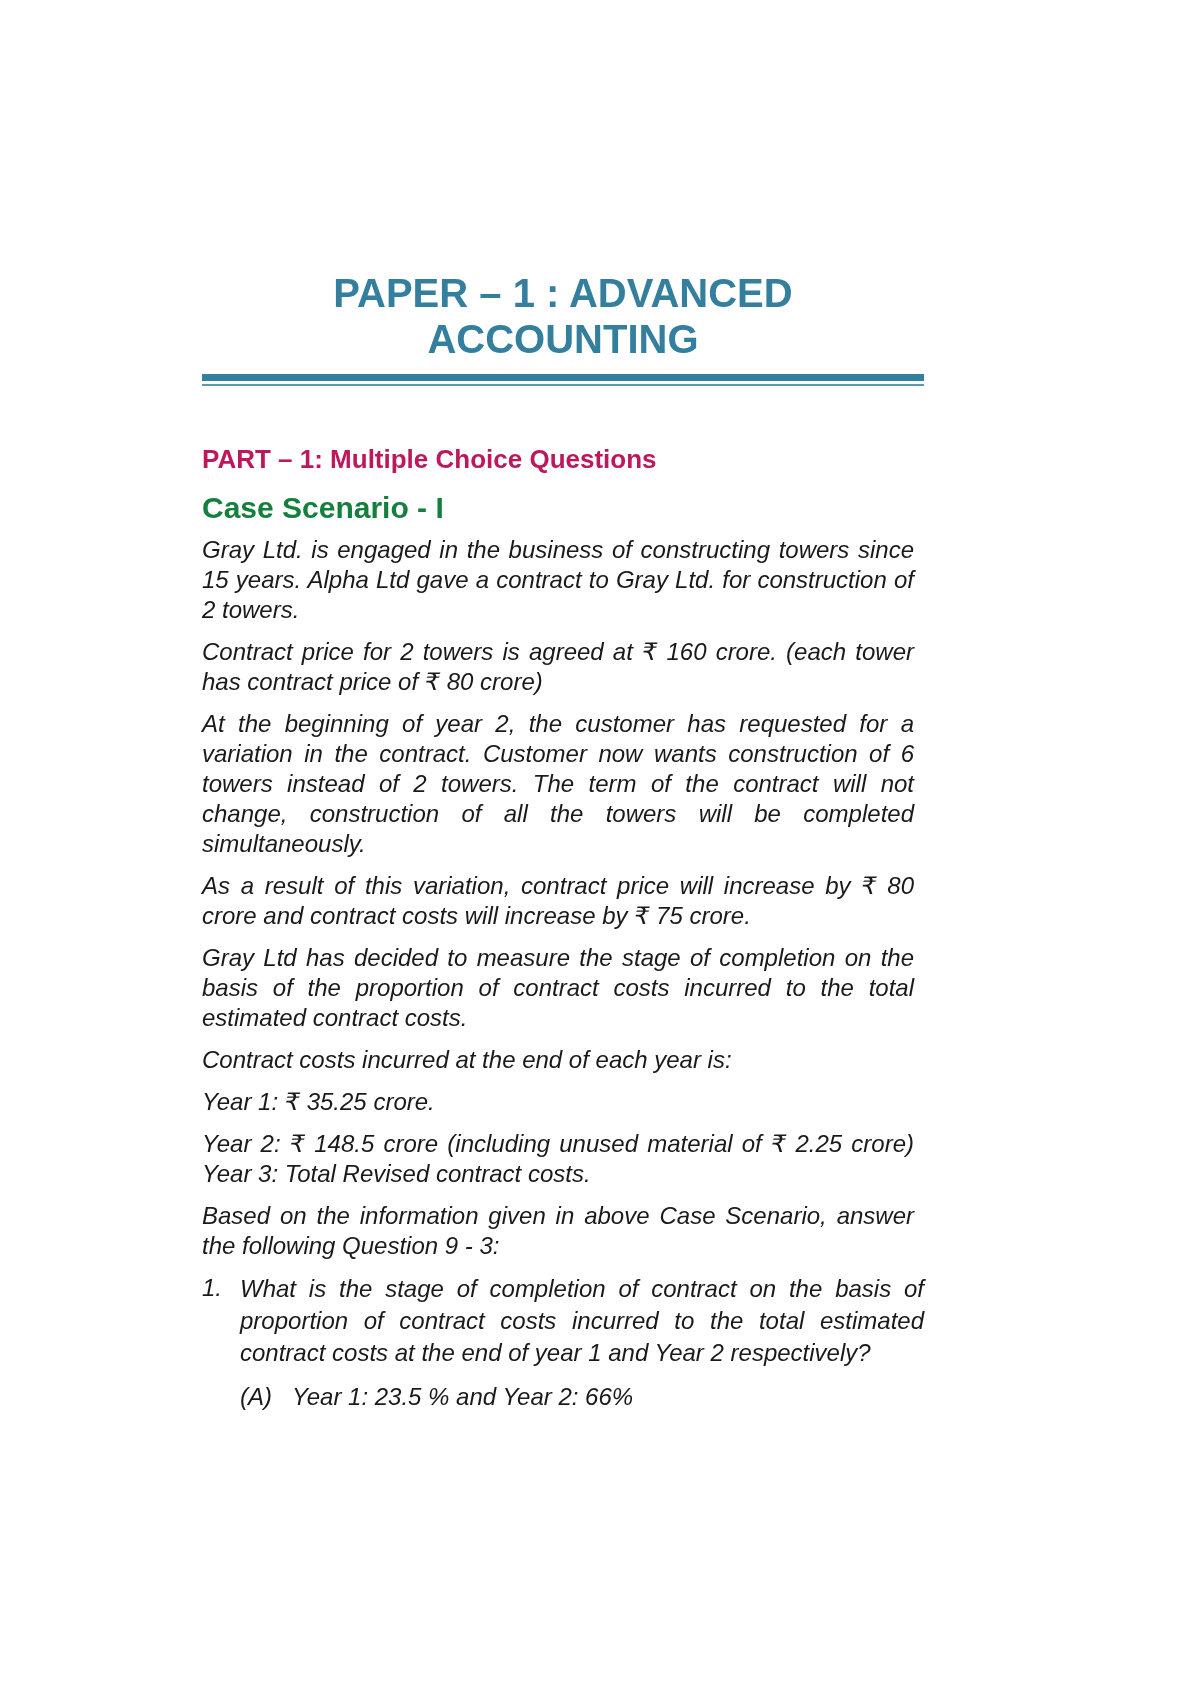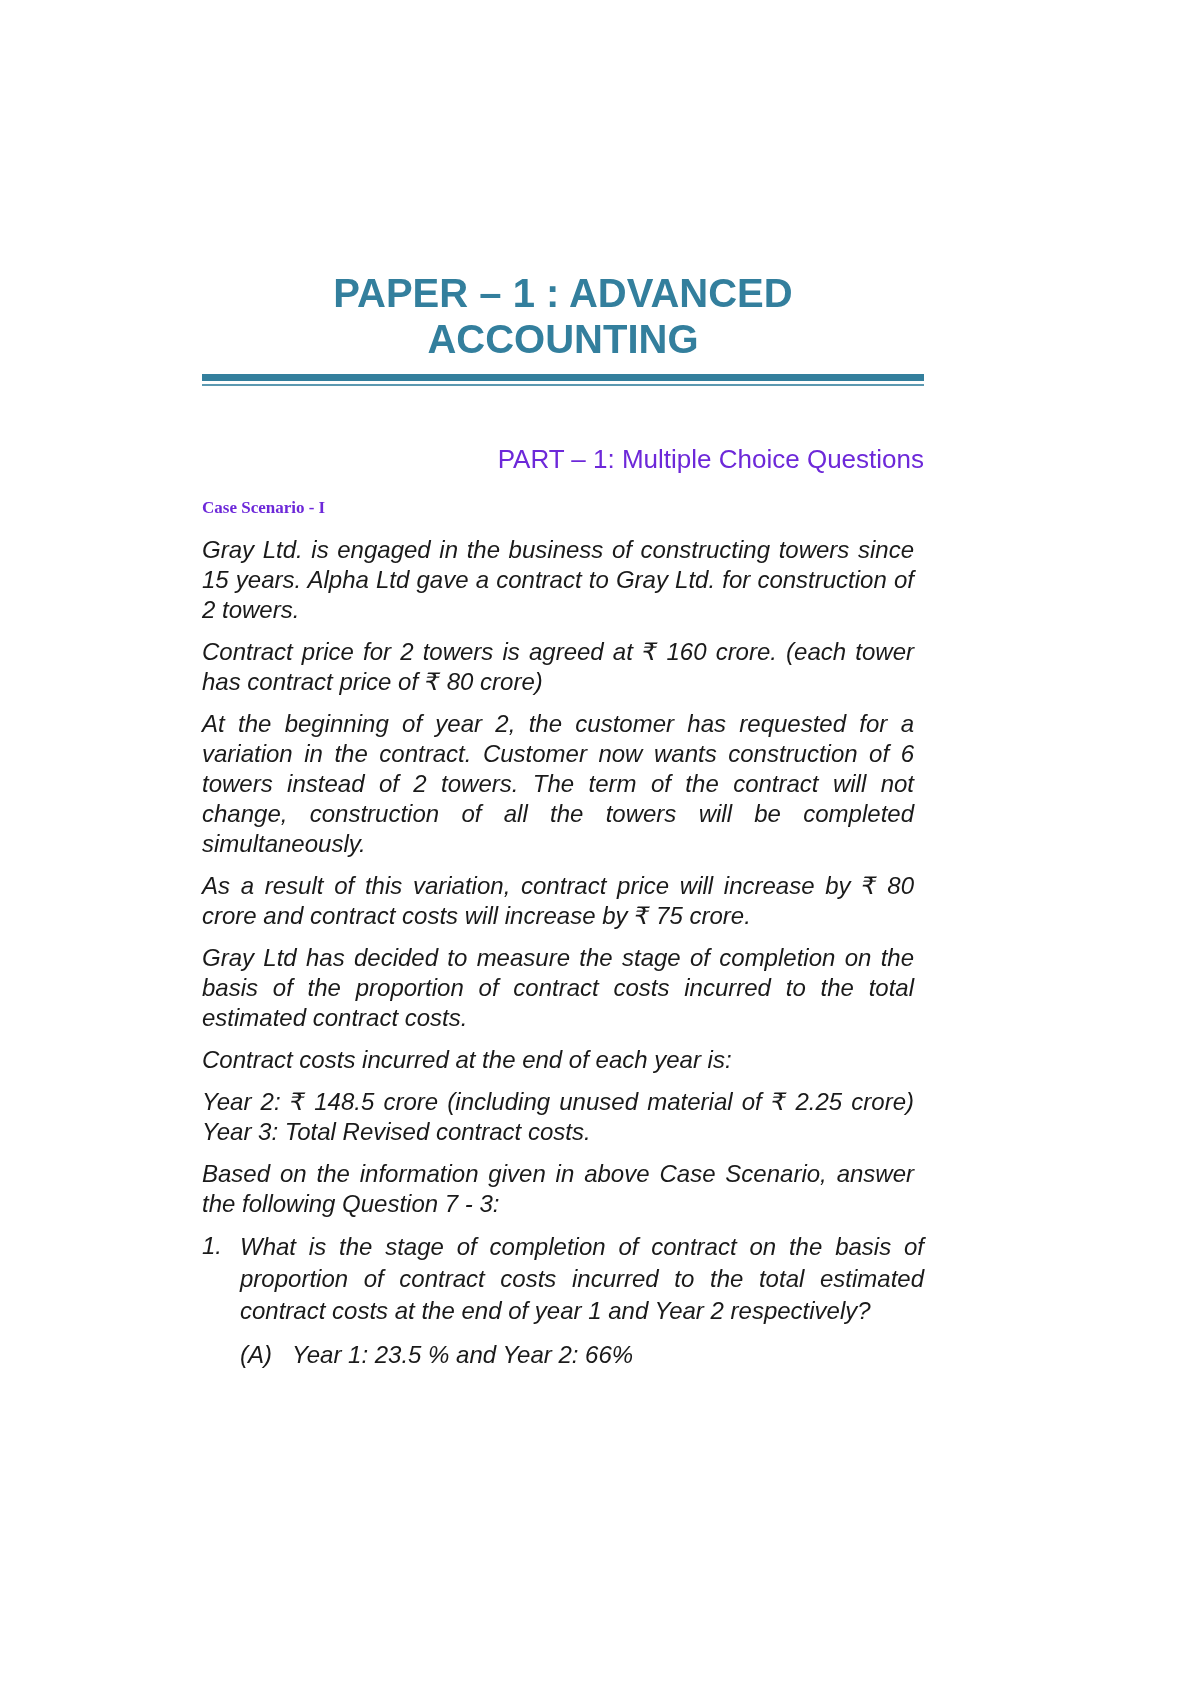--- a/index.html
+++ b/index.html
@@ -35,33 +35,32 @@
     margin-top: 12px;
   }
   .rule-thin {
     height: 2px;
     background: var(--accent, #337F9D);
     opacity: 0.8;
     margin-top: 3px;
   }
   .part-heading {
     margin: 58px 0 0 0;
-    text-align: right;
+    text-align: left;
     font-size: 26px;
-    font-weight: 400;
+    font-weight: 700;
     line-height: 30px;
-    color: #6d28d9;
+    color: #be185d;
   }
   .case-heading {
     margin: 19px 0 0 0;
-    font-size: 17px;
+    font-size: 30px;
     font-weight: 700;
     line-height: 30px;
-    color: #6d28d9;
-    font-family: Liberation Serif, serif;
+    color: #15803d;
   }
   .para {
     margin: 12px 10px 0 0;
     font-size: 24px;
     font-style: italic;
     line-height: 30px;
     text-align: justify;
   }
   .question {
     display: flex;
@@ -110,22 +109,23 @@
   <h2 class="part-heading">PART – 1: Multiple Choice Questions</h2>
 
   <h3 class="case-heading">Case Scenario - I</h3>
 
   <p class="para">Gray Ltd. is engaged in the business of constructing towers since 15 years. Alpha Ltd gave a contract to Gray Ltd. for construction of 2 towers.</p>
   <p class="para">Contract price for 2 towers is agreed at ₹ 160 crore. (each tower has contract price of ₹ 80 crore)</p>
   <p class="para">At the beginning of year 2, the customer has requested for a variation in the contract. Customer now wants construction of 6 towers instead of 2 towers. The term of the contract will not change, construction of all the towers will be completed simultaneously.</p>
   <p class="para">As a result of this variation, contract price will increase by ₹ 80 crore and contract costs will increase by ₹ 75 crore.</p>
   <p class="para">Gray Ltd has decided to measure the stage of completion on the basis of the proportion of contract costs incurred to the total estimated contract costs.</p>
   <p class="para">Contract costs incurred at the end of each year is:</p>
+  <p class="para">Year 1: ₹ 35.25 crore.</p>
   <p class="para">Year 2: ₹ 148.5 crore (including unused material of ₹ 2.25 crore) Year 3: Total Revised contract costs.</p>
-  <p class="para">Based on the information given in above Case Scenario, answer the following Question 7 - 3:</p>
+  <p class="para">Based on the information given in above Case Scenario, answer the following Question 9 - 3:</p>
 
   <div class="question">
     <span class="q-num">1.</span>
     <span class="q-text">What is the stage of completion of contract on the basis of proportion of contract costs incurred to the total estimated contract costs at the end of year 1 and Year 2 respectively?</span>
   </div>
 
   <div class="option">
     <span class="opt-label">(A)</span>
     <span class="opt-text">Year 1: 23.5 % and Year 2: 66%</span>
   </div>

